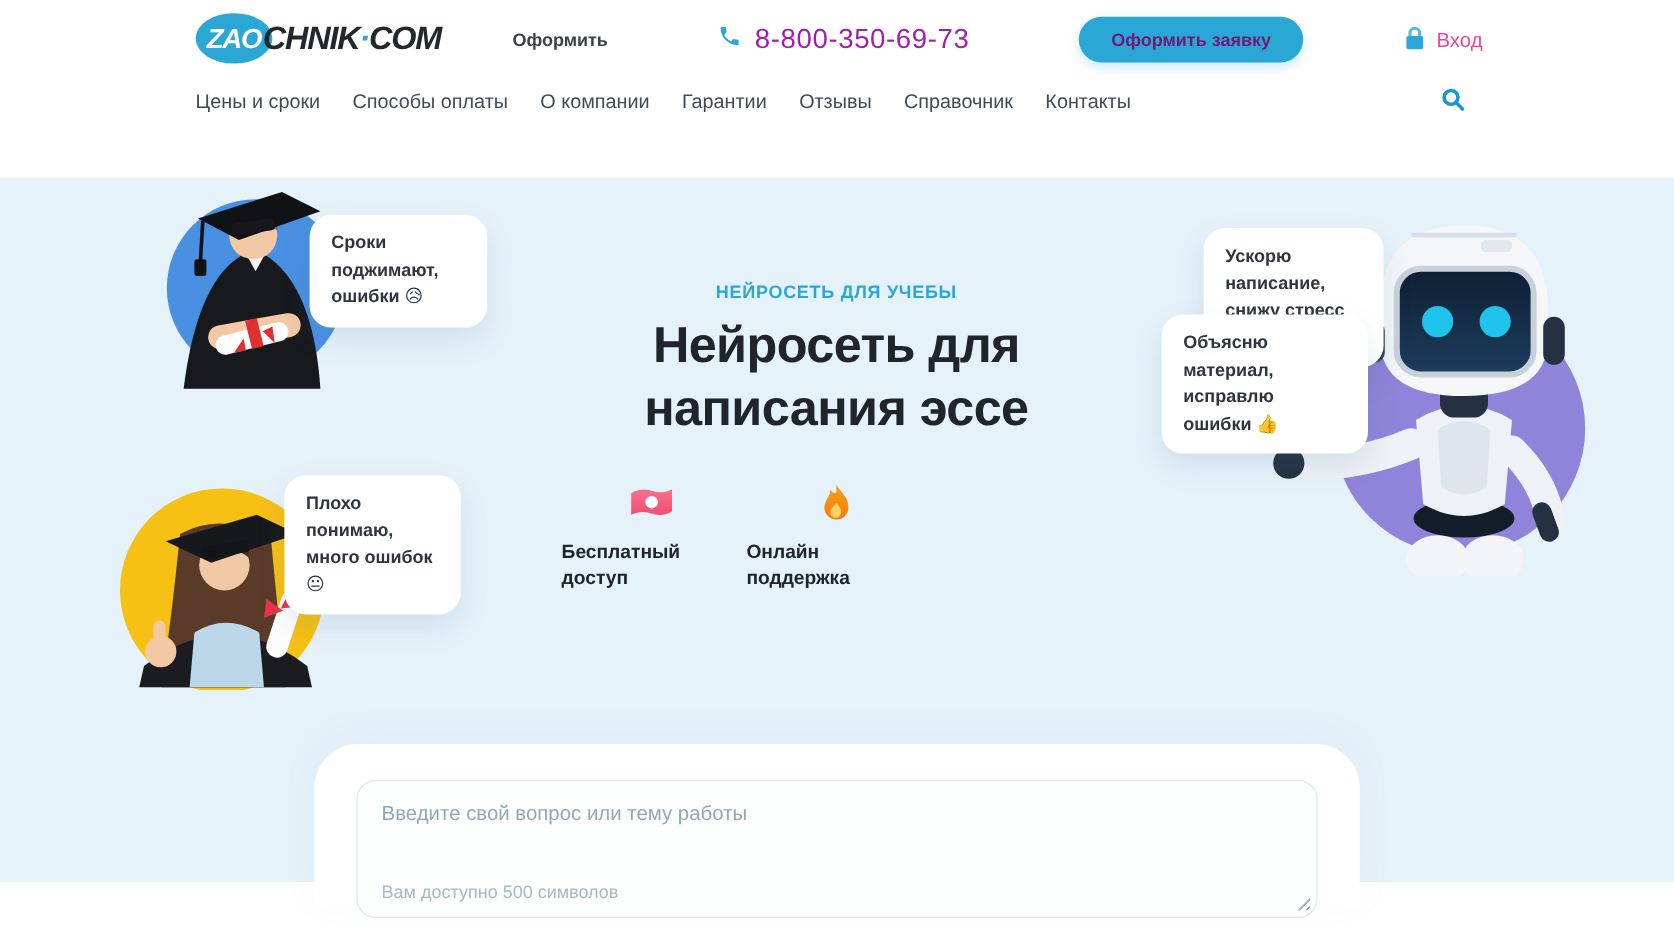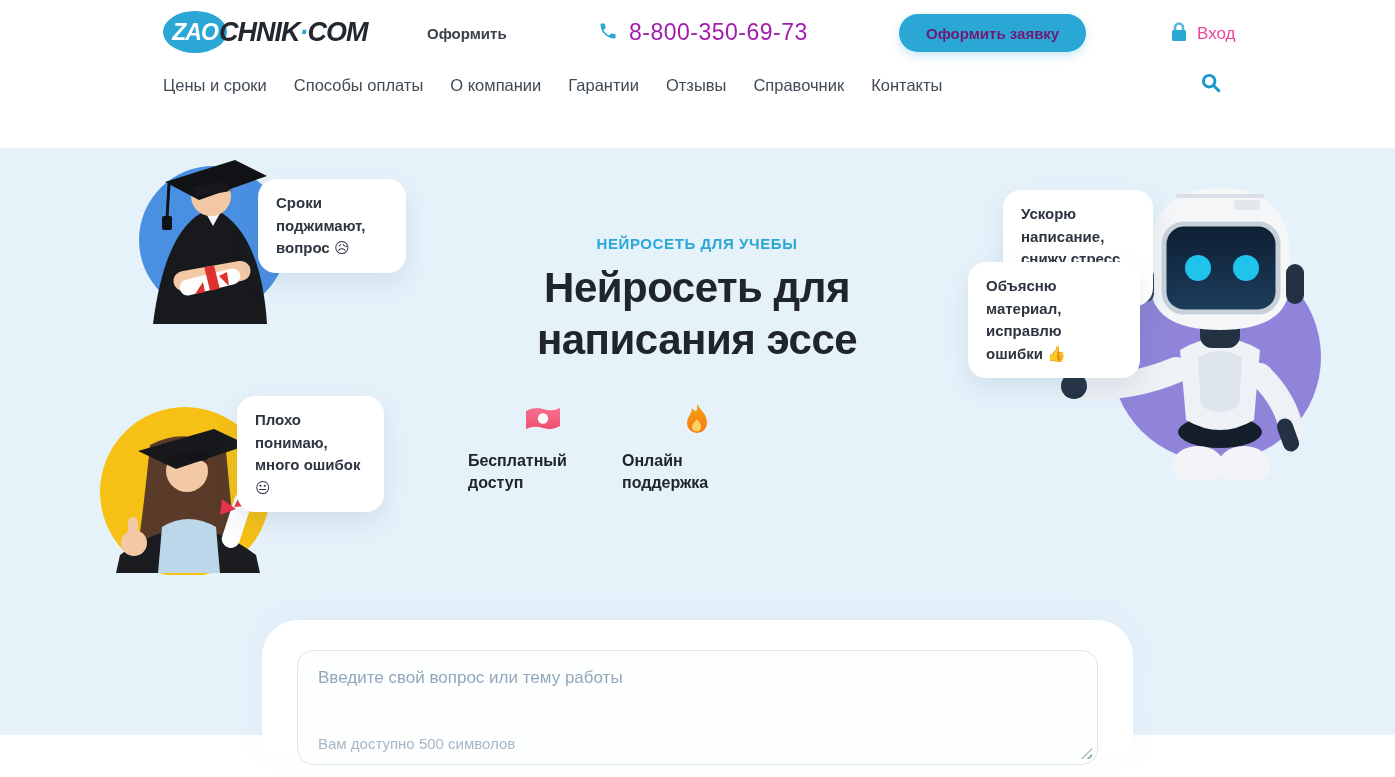--- a/index.html
+++ b/index.html
@@ -237,21 +237,21 @@
       <rect x="186" y="20" width="26" height="10" rx="4" fill="#e3e8ee"></rect>
       <rect x="238" y="84" width="18" height="40" rx="9" fill="#243142"></rect>
       <rect x="90" y="88" width="16" height="34" rx="8" fill="#31405a"></rect>
 
       <rect x="116" y="44" width="114" height="88" rx="20" fill="url(#visor)" stroke="#c8d1da" stroke-width="5"></rect>
       <circle cx="150" cy="88" r="13" fill="#1ec4ec"></circle>
       <circle cx="198" cy="88" r="13" fill="#1ec4ec"></circle>
     </svg>
   </div>
 
-  <div class="bubble bubble-deadlines">Сроки поджимают, вопрос 😥</div>
+  <div class="bubble bubble-deadlines">Сроки поджимают, ошибки 😥</div>
   <div class="bubble bubble-mistakes">Плохо понимаю, много ошибок 😐</div>
   <div class="bubble bubble-speedup">Ускорю написание, снижу стресс 😌</div>
   <div class="bubble bubble-explain">Объясню материал, исправлю ошибки 👍</div>
 
   <div class="eyebrow">НЕЙРОСЕТЬ ДЛЯ УЧЕБЫ</div>
   <h1 class="hero-title">Нейросеть для написания эссе</h1>
 
   <div class="features">
     <div class="feature">
       <span class="feature-icon">

